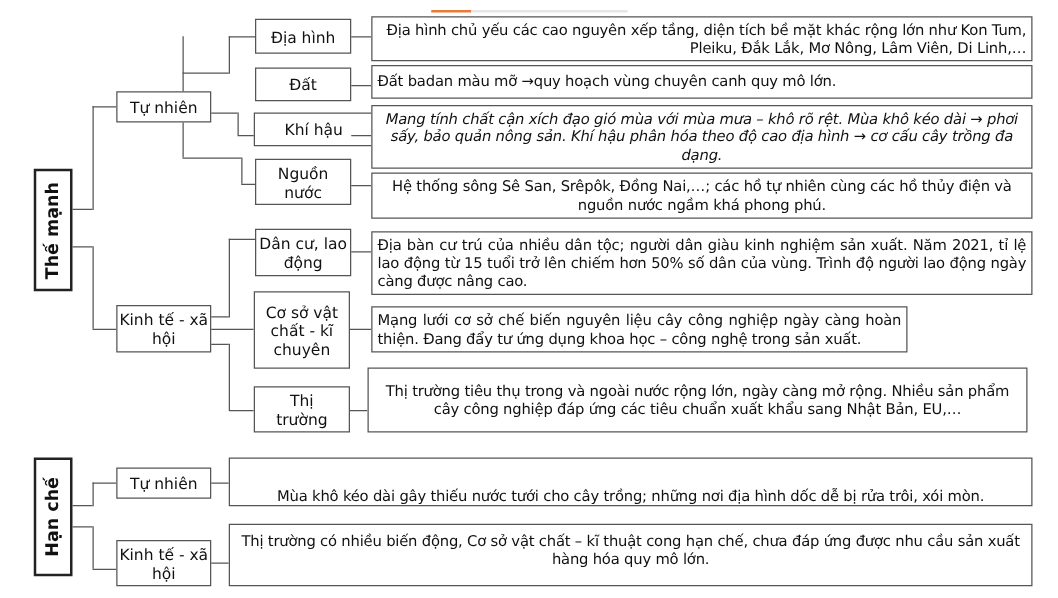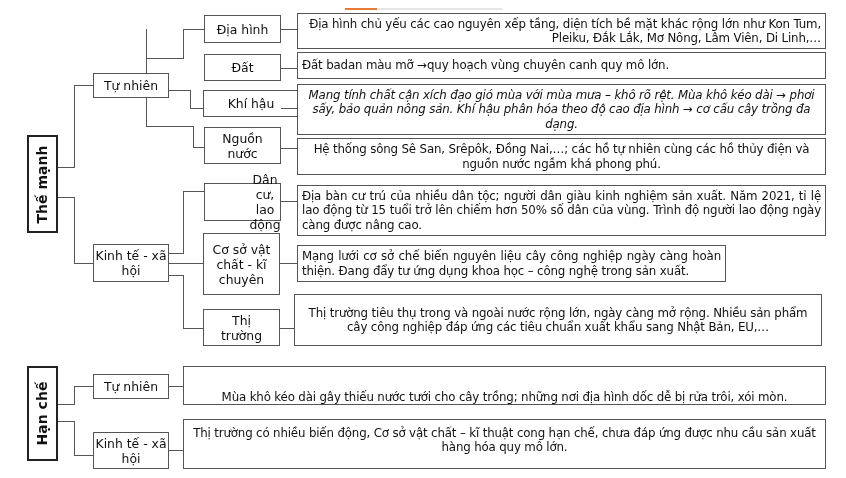--- a/index.html
+++ b/index.html
@@ -86,21 +86,21 @@
   <span>Kinh tế - xã hội</span>
 </div>
 <div class="line h" style="left:169px; top:253px; width:14px;"></div>
 <div class="line v" style="left:183px; top:191px; height:63px;"></div>
 <div class="line h" style="left:183px; top:191px; width:21px;"></div>
 <div class="line h" style="left:169px; top:263px; width:34px;"></div>
 <div class="line h" style="left:169px; top:275px; width:14px;"></div>
 <div class="line v" style="left:183px; top:275px; height:53px;"></div>
 <div class="line h" style="left:183px; top:328px; width:20px;"></div>
 
-<div class="box" style="left:204px; top:183px; width:77px; height:38px;padding-left:45px;">
+<div class="box" style="left:204px; top:183px; width:77px; height:38px;">
   <span>Dân cư, lao động</span>
 </div>
 <div class="box" style="left:203px; top:233px; width:77px; height:62px; padding:0 4px;">
   <span>Cơ sở vật chất - kĩ chuyên</span>
 </div>
 <div class="box" style="left:203px; top:309px; width:77px; height:37px; padding:0 16px;">
   <span>Thị trường</span>
 </div>
 
 <div class="line h" style="left:281px; top:201px; width:16px;"></div>

